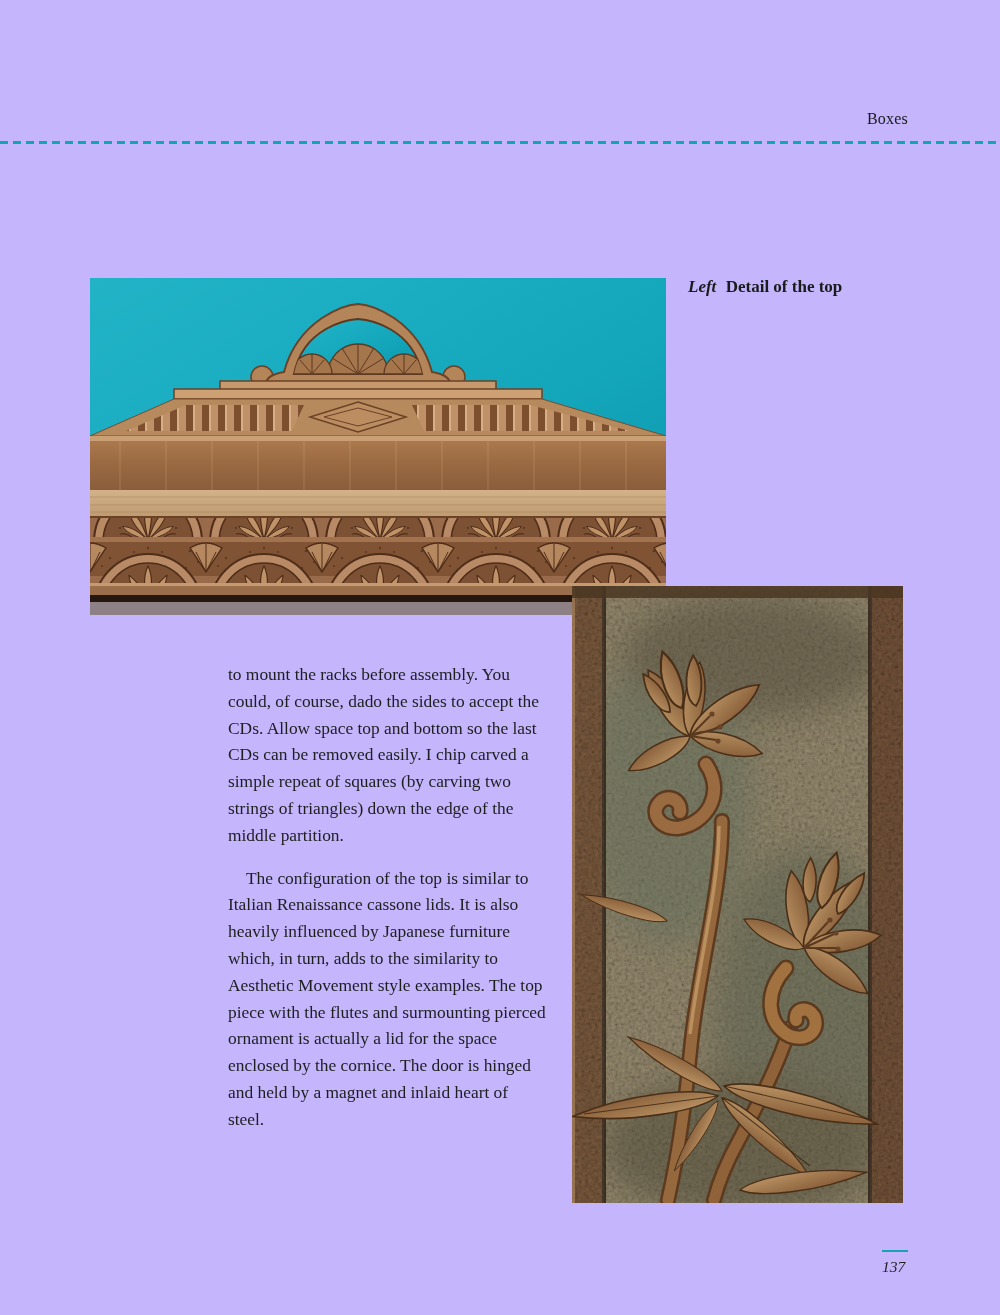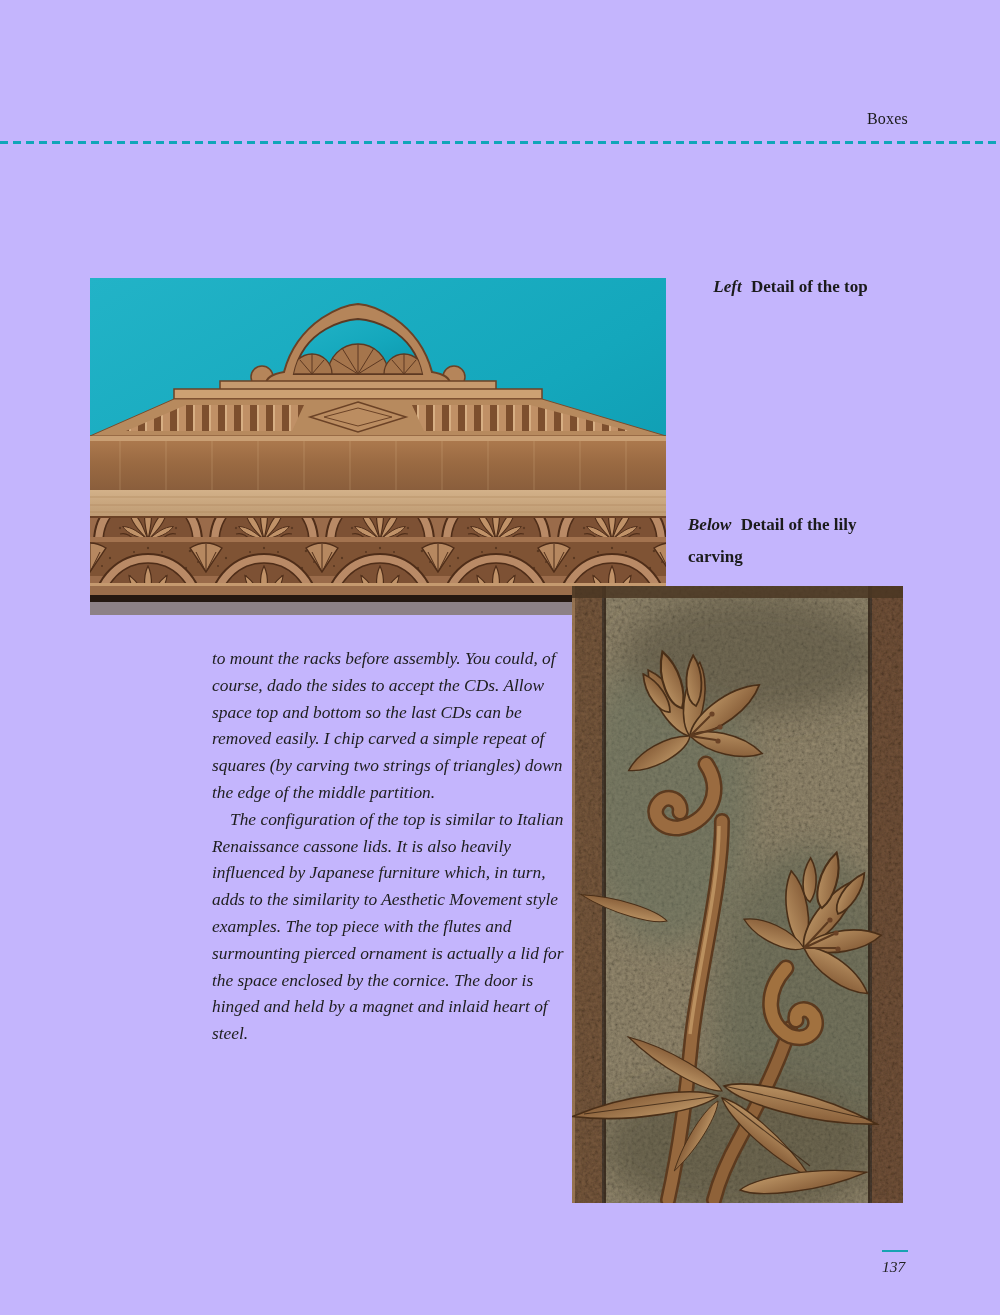--- a/index.html
+++ b/index.html
@@ -19,29 +19,29 @@
   
   .photo{position:absolute;display:block;}
   .photo svg{display:block;}
   .photo-box{left:90px;top:278px;width:576px;height:337px;z-index:1;}
   .photo-lily{left:572px;top:586px;width:331px;height:617px;z-index:2;}
   
   .caption{
     position:absolute;left:688px;font-size:17px;font-weight:600;
     line-height:32px;color:#1b1b1b;
   }
-  .caption-top{top:271px;width:205px;text-align:center;}
+  .caption-top{top:271px;width:205px;}
   .caption-lily{top:509px;width:178px;}
   .cap-lead{font-style:italic;margin-right:.55em;}
   
   .body-col{
     position:absolute;left:212px;top:645px;width:352px;
     font-size:17.4px;line-height:26.8px;color:#1e1e1e;
   }
-  .body-col p{margin:0;font-style:italic;}
+  .body-col p{margin:16px;}
   .body-col p.indent{text-indent:18px;}
   
   .folio{position:absolute;right:92px;top:1240px;text-align:left;}
   .folio-rule{display:inline-block;width:26px;height:2.5px;background:#17a3b2;margin-bottom:2px;}
   .folio-num{font-style:italic;font-size:15.5px;color:#222;line-height:16px;}
 </style>
 </head>
 <body>
 
 <div class="page">
@@ -166,23 +166,20 @@
       <rect y="305" width="576" height="3" fill="#c59a6f"></rect>
       <rect y="317" width="576" height="7" fill="#241710"></rect>
       <rect y="324" width="576" height="13" fill="#8d8186"></rect>
     </svg>
   </div>
 
   <div class="caption caption-top">
     <span class="cap-lead">Left</span><span>Detail of the top</span>
   </div>
 
-  <div class="caption caption-lily">
-    <span class="cap-lead">Below</span><span>Detail of the lily carving</span>
-  </div>
 
   <div class="photo photo-lily" role="img" aria-label="Photograph: detail of the carved lily panel">
     <svg viewBox="0 0 331 617" width="331" height="617" preserveAspectRatio="none">
       <defs>
         <filter id="chip" x="-5%" y="-5%" width="110%" height="110%">
           <feTurbulence type="fractalNoise" baseFrequency="0.3" numOctaves="4" seed="11" result="n"></feTurbulence>
           <feColorMatrix in="n" type="saturate" values="0" result="g"></feColorMatrix>
           <feBlend in="SourceGraphic" in2="g" mode="multiply"></feBlend>
         </filter>
         <filter id="soft">

